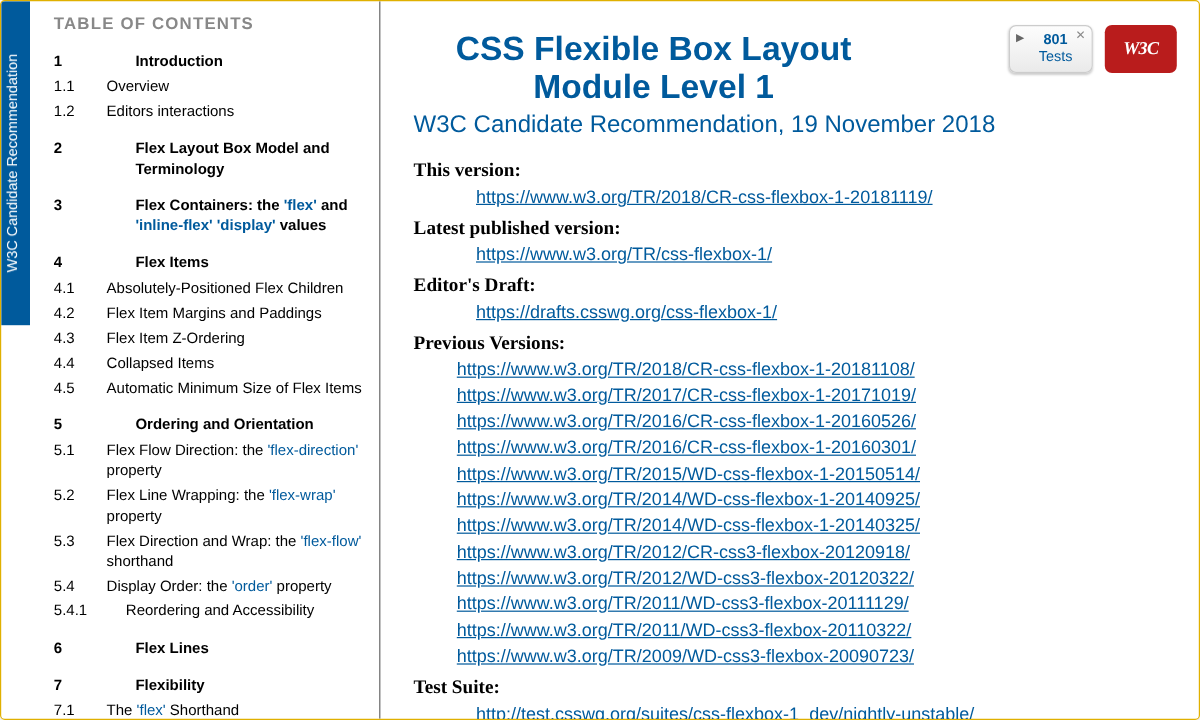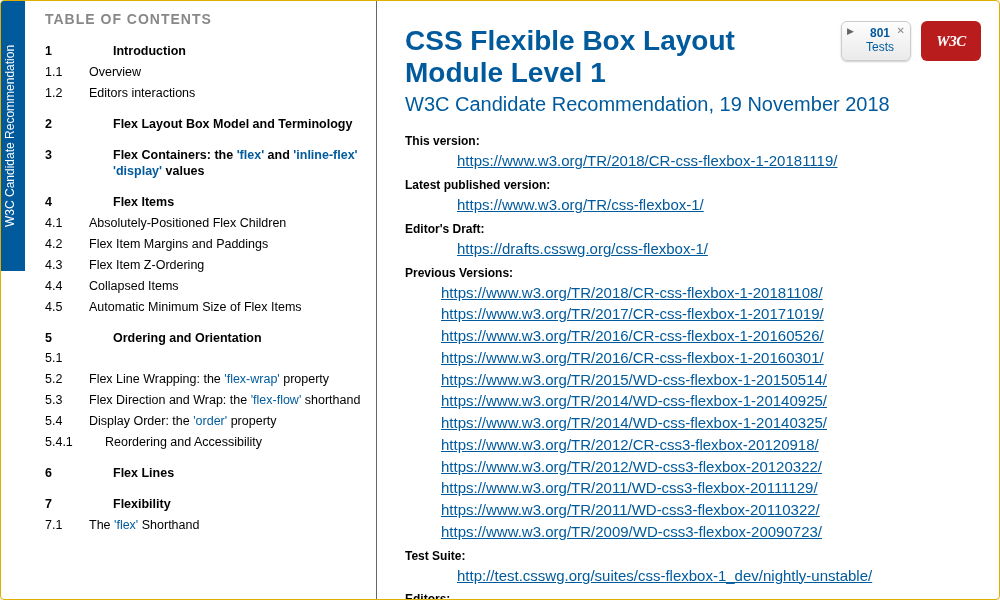--- a/index.html
+++ b/index.html
@@ -29,21 +29,21 @@
     writing-mode: vertical-rl;
     transform: rotate(180deg);
     text-align: center;
     font-size: 12px;
     padding: 8px 2px;
     z-index: 20;
   }
 
   
   .toc {
-    width: 376px;
+    width: 316px;
     padding: 10px 14px 10px 44px;
     overflow-y: auto;
     overflow-x: hidden;
     border-right: 1px solid #666;
     position: relative;
     height: 100%;
   }
   .toc-title {
     color: #888;
     font-weight: bold;
@@ -73,32 +73,34 @@
     position: relative;
     height: 100%;
   }
   h1.title {
     color: #005A9C;
     font-size: 28px;
     font-weight: 600;
     margin: 6px 0 4px 0;
     line-height: 1.15;
     max-width: 400px;
+    text-align: center;
   }
   h2.subtitle {
     color: #005A9C;
     font-size: 20px;
     font-weight: 400;
     margin: 2px 0 18px 0;
   }
   dl.meta { margin: 0; }
   dl.meta dt {
     font-weight: bold;
     margin: 6px 0 2px 0;
-    font-size: 12px;
+    font-size: 16px;
+    font-family: Liberation Serif, serif;
   }
   dl.meta dd {
     margin: 0 0 2px 52px;
     font-size: 15px;
     line-height: 1.45;
   }
   a.link {
     color: #005A9C;
     text-decoration: underline;
   }
@@ -212,20 +214,21 @@
           <span class="toc-num">4.5</span>
           <span class="toc-text">Automatic Minimum Size of Flex Items</span>
         </li>
         <li class="toc-gap"></li>
         <li class="toc-head">
           <span class="toc-num" style="font-weight: bold;">5</span>
           <span class="toc-text">Ordering and Orientation</span>
         </li>
         <li>
           <span class="toc-num">5.1</span>
+          <span class="toc-text">Flex Flow Direction: the <span class="kw">'flex-direction'</span> property</span>
         </li>
         <li>
           <span class="toc-num">5.2</span>
           <span class="toc-text">Flex Line Wrapping: the <span class="kw">'flex-wrap'</span> property</span>
         </li>
         <li>
           <span class="toc-num">5.3</span>
           <span class="toc-text">Flex Direction and Wrap: the <span class="kw">'flex-flow'</span> shorthand</span>
         </li>
         <li>

